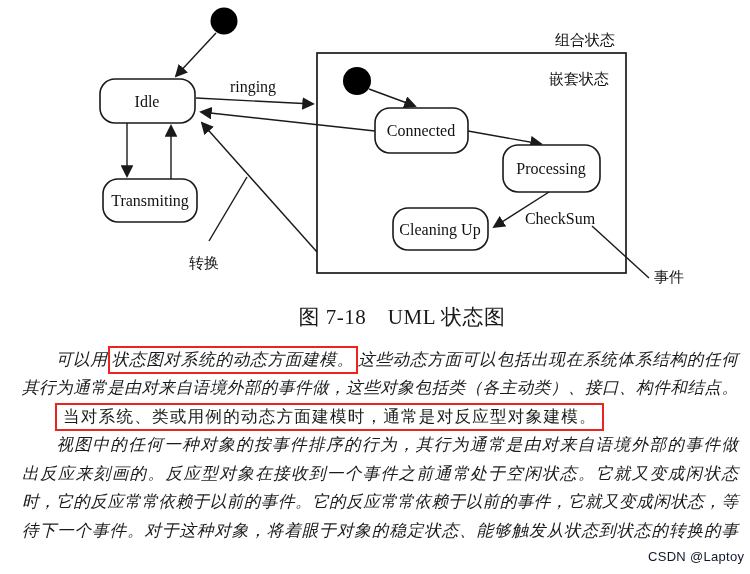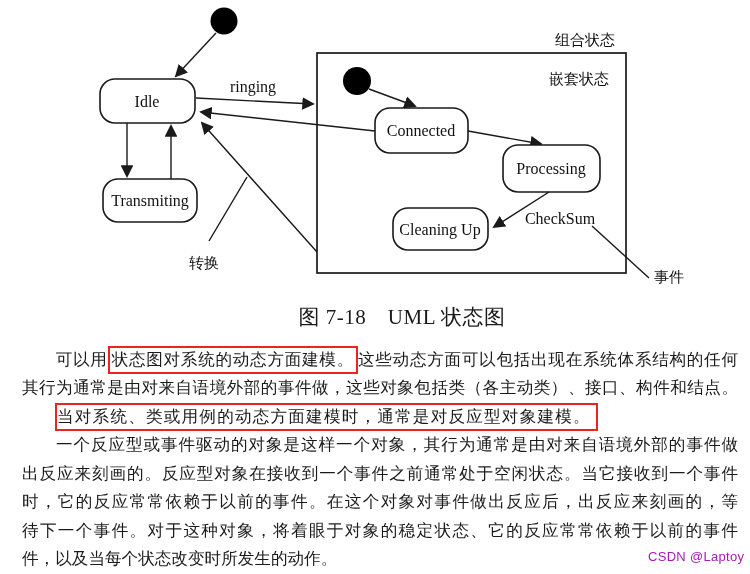--- a/index.html
+++ b/index.html
@@ -20,31 +20,31 @@
   svg text.cn{font-size:15px;}
   .caption{
     position:absolute;top:303px;left:402px;transform:translateX(-50%);
     font-size:21px;white-space:nowrap;letter-spacing:0.5px;
   }
   .bodytext{
     position:absolute;left:22px;top:346px;width:716px;
     font-size:16.6px;line-height:28.45px;
   }
   .tline{height:28.45px;white-space:nowrap;}
-  .tline.just{text-align:justify;text-align-last:justify;white-space:normal;}
+  .tline.just{text-align:justify;text-align-last:justify;white-space:normal;font-style:italic;}
   .ind{display:inline-block;width:33px;}
   .redbox{
     border:2px solid #e8251f;
     padding:2px 2px 3px 2px;
   }
-  .redbox.wide{letter-spacing:1.2px;padding:2px 5px 3px 0;}
+  .redbox.wide{letter-spacing:1.2px;padding:2px 5px 3px 6px;}
   .watermark{
     position:absolute;left:648px;top:549px;
     font-family:"Liberation Sans","DejaVu Sans",sans-serif;
-    font-size:13px;color:#a21caf;letter-spacing:0.3px;
+    font-size:13px;color:#0f172a;letter-spacing:0.3px;
   }
 </style>
 </head>
 <body>
 
 <div class="page">
 
   <svg class="diagram" width="750" height="340" viewBox="0 0 750 340">
     <defs>
       <marker id="arr" viewBox="0 0 10 10" refX="8.5" refY="5" markerWidth="9" markerHeight="9" orient="auto-start-reverse">
@@ -97,21 +97,20 @@
     <line class="edge" x1="592" y1="226" x2="649" y2="278"></line>
     <text class="cn" x="669" y="282">事件</text>
   </svg>
 
   <div class="caption">图 7-18　UML 状态图</div>
 
   <div class="bodytext">
     <div class="tline just"><span class="ind"></span><span>可以用</span><span class="redbox">状态图对系统的动态方面建模。</span><span>这些动态方面可以包括出现在系统体系结构的任何</span></div>
     <div class="tline just"><span>其行为通常是由对来自语境外部的事件做，这些对象包括类（各主动类）、接口、构件和结点。</span></div>
     <div class="tline"><span class="ind"></span><span class="redbox wide">当对系统、类或用例的动态方面建模时，通常是对反应型对象建模。</span></div>
-    <div class="tline just"><span class="ind"></span><span>一个反应型或事件驱动的对象是这样一个对象，其行为通常是由对来自语境外部的事件做</span></div>
-    <div class="tline just"><span>出反应来刻画的。反应型对象在接收到一个事件之前通常处于空闲状态。当它接收到一个事件</span></div>
-    <div class="tline just"><span>时，它的反应常常依赖于以前的事件。在这个对象对事件做出反应后，出反应来刻画的，等</span></div>
-    <div class="tline just"><span>待下一个事件。对于这种对象，将着眼于对象的稳定状态、它的反应常常依赖于以前的事件</span></div>
-    <div class="tline"><span>件，以及当每个状态改变时所发生的动作。</span></div>
+    <div class="tline just"><span class="ind"></span><span>视图中的任何一种对象的按事件排序的行为，其行为通常是由对来自语境外部的事件做</span></div>
+    <div class="tline just"><span>出反应来刻画的。反应型对象在接收到一个事件之前通常处于空闲状态。它就又变成闲状态</span></div>
+    <div class="tline just"><span>时，它的反应常常依赖于以前的事件。它的反应常常依赖于以前的事件，它就又变成闲状态，等</span></div>
+    <div class="tline just"><span>待下一个事件。对于这种对象，将着眼于对象的稳定状态、能够触发从状态到状态的转换的事</span></div>
   </div>
 
   <div class="watermark">CSDN @Laptoy</div>
 </div>
 
 </body></html>

